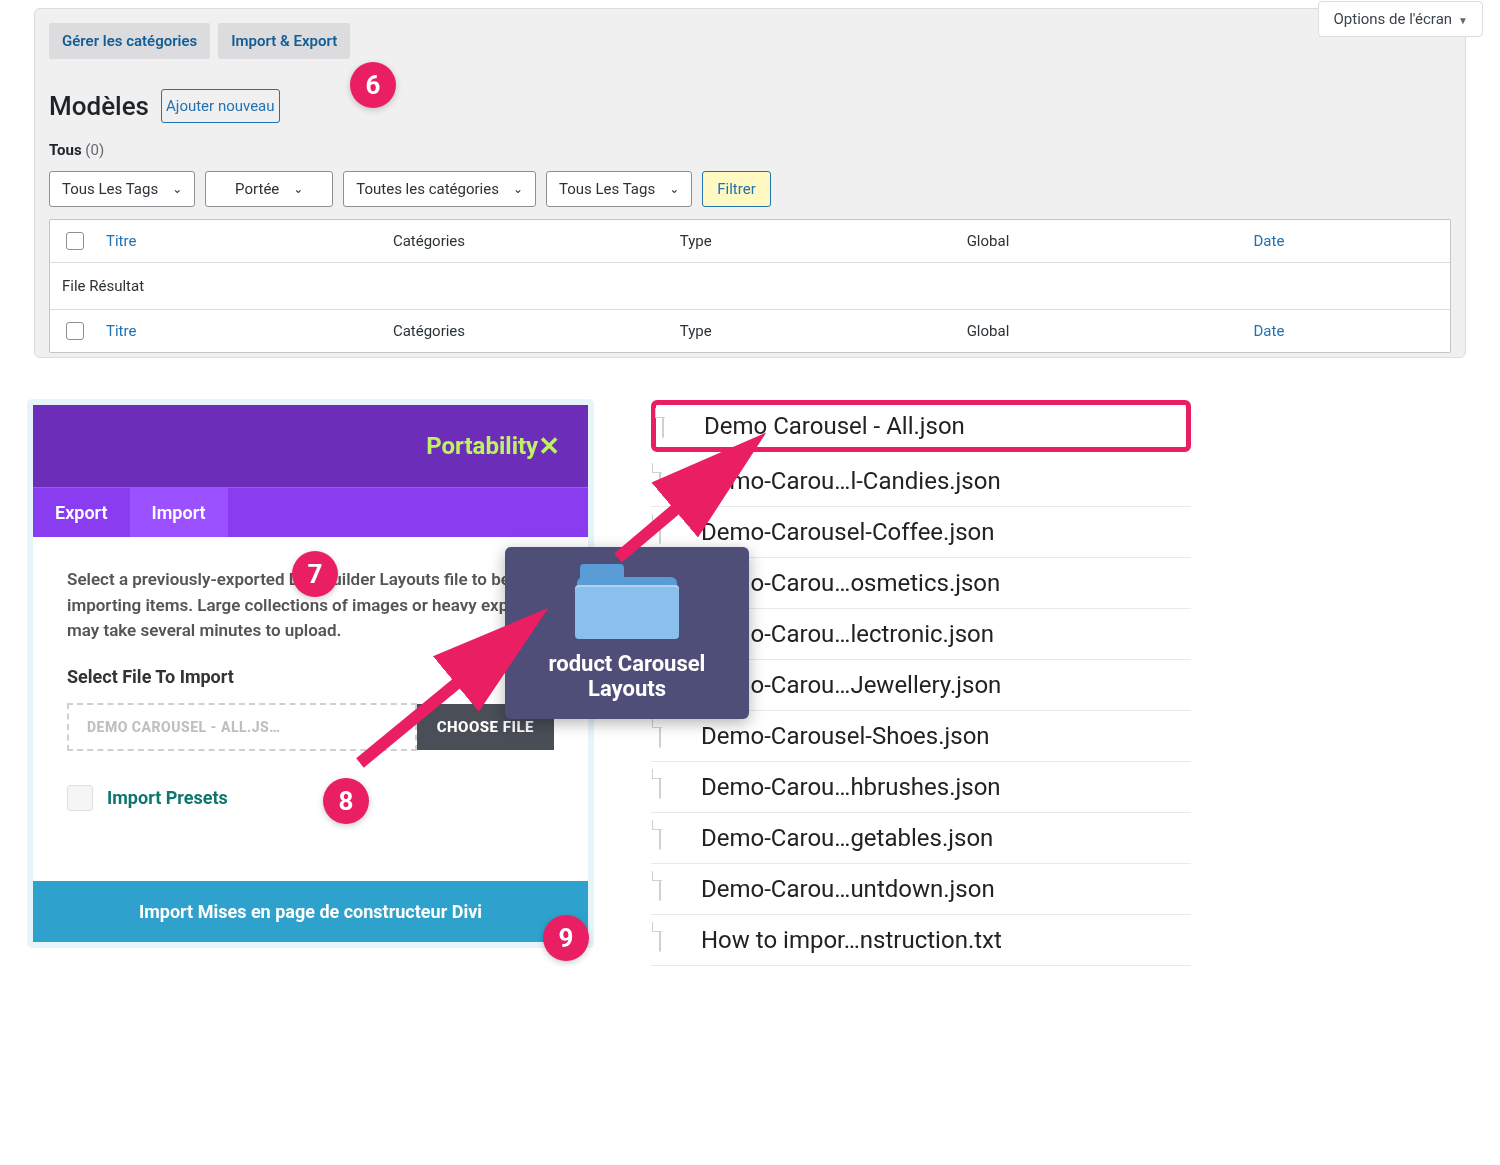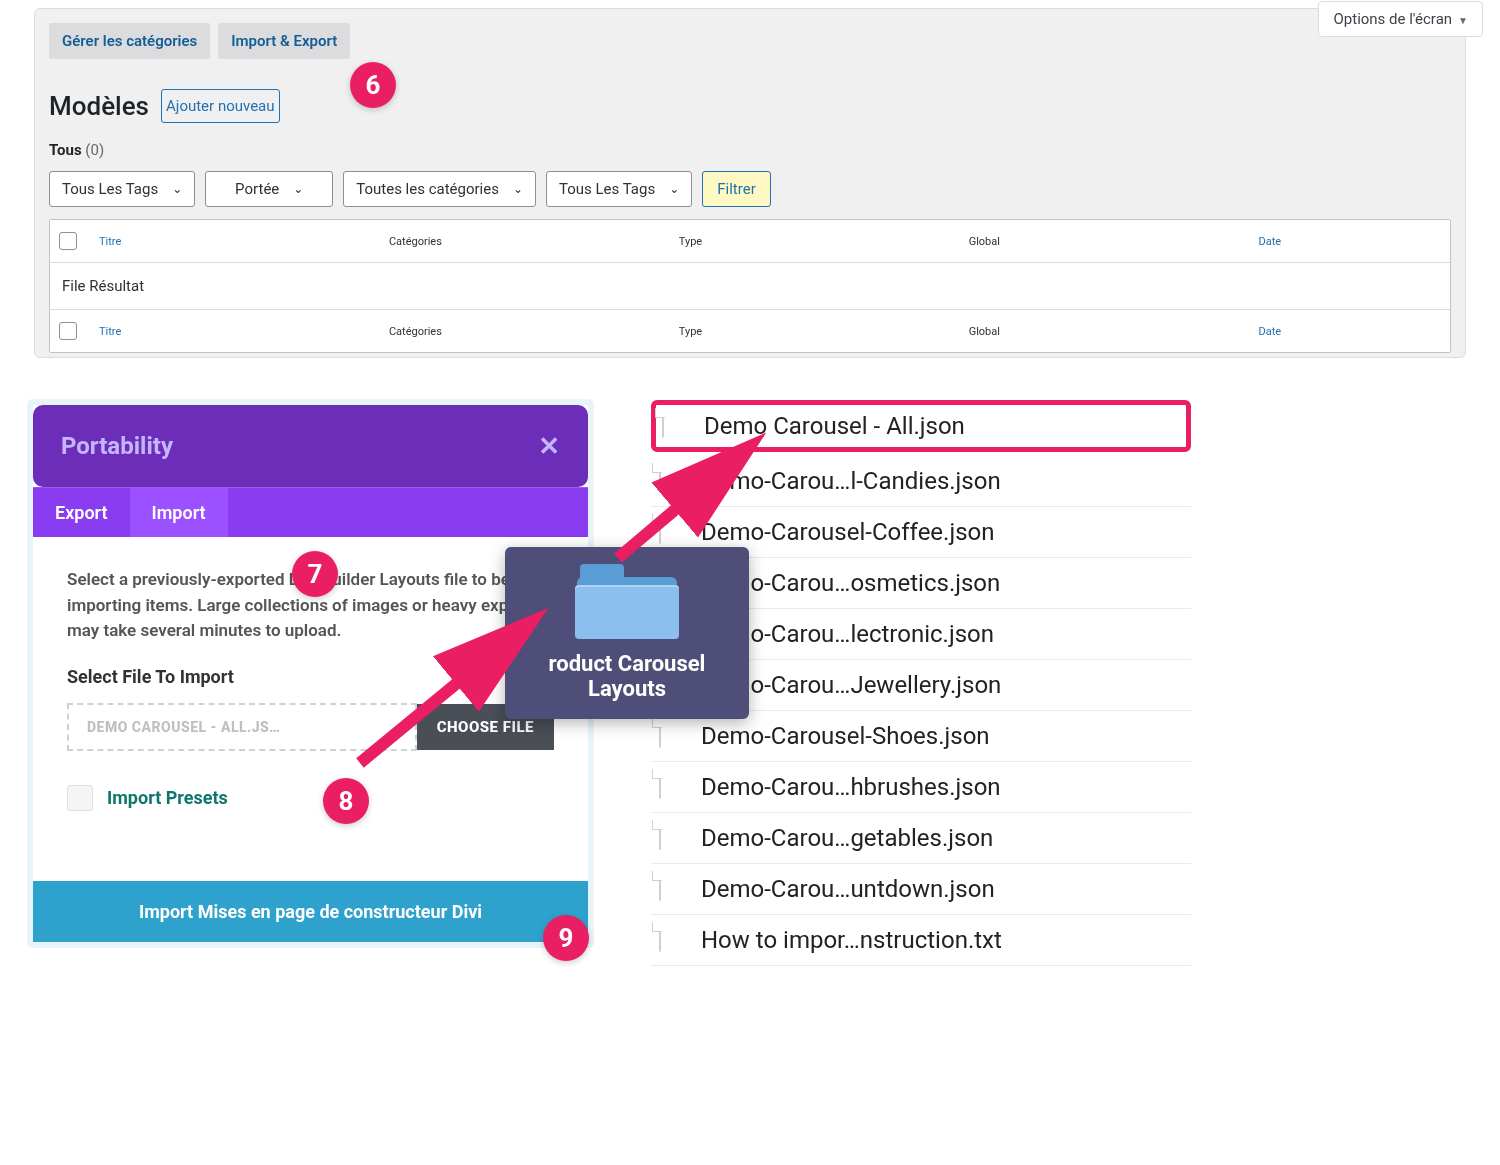--- a/index.html
+++ b/index.html
@@ -14,33 +14,33 @@
     .headline { display: flex; align-items: center; gap: 12px; margin: 22px 0 18px 0;}
     .headline h1 { font-size: 26px; font-weight: 500; color: #1d2327; }
     .btn-outline { border: 1px solid #2271b1; color: #2271b1; background: transparent; padding: 7px 4px; font-size: 15px; border-radius: 3px; cursor:pointer;}
     .tab-count { font-size: 15px; color: #1d2327; margin-bottom: 12px; }
     .tab-count .cnt { color: #646970; }
     .filter-row { display: flex; gap: 10px; align-items: center; margin-bottom: 12px;}
     .select { background: #fff; border: 1px solid #8c8f94; border-radius: 3px; padding: 8px 12px; font-size: 15px; color: #2c3338; display:flex; align-items:center; gap: 14px;}
     .select .chev { font-size: 12px; color: #2c3338;}
     .btn-filter { border: 1px solid #2271b1; background: #fef9c3; color: #2271b1; padding: 8px 14px; font-size: 15px; border-radius: 3px; cursor:pointer;}
     .table { background: #fff; border: 1px solid #c3c4c7; border-radius: 2px; }
-    .trow { display: grid; grid-template-columns: 46px 2fr 2fr 2fr 2fr 1.3fr; align-items: center; padding: 12px 3px; font-size: 11px; color: #2c3338; border-bottom: 1px solid #dcdcde;}
+    .trow { display: grid; grid-template-columns: 46px 2fr 2fr 2fr 2fr 1.3fr; align-items: center; padding: 12px 10px; font-size: 15px; color: #2c3338; border-bottom: 1px solid #dcdcde;}
     .trow:last-child { border-bottom: none;}
     .trow .cb { width: 18px; height: 18px; border: 1px solid #8c8f94; border-radius: 3px; display:inline-block; margin-left: 6px;}
     .th-link { color: #2271b1; font-weight: 400;}
     .no-result { padding: 14px 12px; font-size: 15px; color: #2c3338; border-bottom: 1px solid #dcdcde;}
     
     
     .lower { display: flex; gap: 58px; margin: 42px 0 0 28px; align-items: flex-start;}
     
     
     .modal-wrap { background: #e7f4f9; padding: 5px; border-radius: 4px; width: 565px; box-shadow: 0 0 0 1px rgba(0,0,0,0.05);}
     .modal { background: #fff; border-radius: 2px; overflow: visible;}
-    .modal-head { background: #6c2eb9; color: #c4b5fd; padding: 26px 28px; display: flex; justify-content: space-between; align-items: center; font-size: 24px; font-weight: 700; border-radius: 10px;}
+    .modal-head { background: #6c2eb9; color: #bef264; padding: 26px 28px; display: flex; justify-content: flex-end; align-items: center; font-size: 24px; font-weight: 700;}
     .close-x { font-size: 26px; font-weight: 600; cursor:pointer;}
     .modal-tabs { display: flex; background: #8a3cf0; border-top: 1px solid rgba(255,255,255,0.15);}
     .mtab { padding: 14px 22px; color: #fff; font-size: 18px; font-weight: 600; cursor:pointer; }
     .mtab.active { background: #9b51ff; }
     .modal-body { padding: 30px 34px 6px 34px; color: #3a3a3a;}
     .modal-body .desc { font-size: 17px; line-height: 1.5; font-weight: 600; color: #555;}
     .modal-body .lbl { font-size: 18px; font-weight: 700; margin-top: 22px; color: #333;}
     .file-row { display: flex; align-items: center; margin-top: 16px;}
     .file-name { border: 2px dashed #d0d0d0; color: #bfbfbf; font-size: 14px; font-weight: 800; letter-spacing: 0.5px; padding: 14px 18px; flex: 1;}
     .choose-btn { background: #4a4e57; color: #fff; font-size: 15px; font-weight: 800; letter-spacing: 0.5px; padding: 14px 20px; cursor:pointer;}

